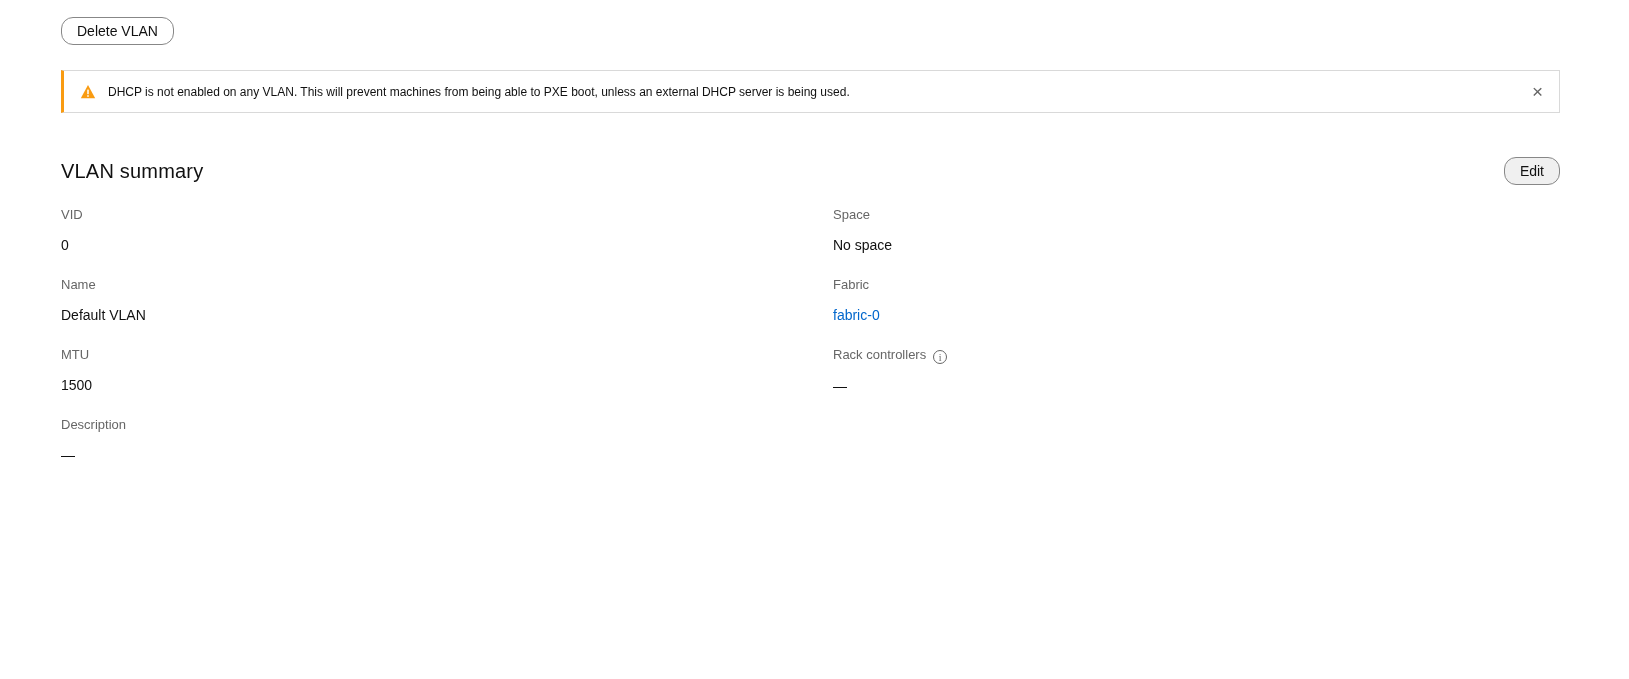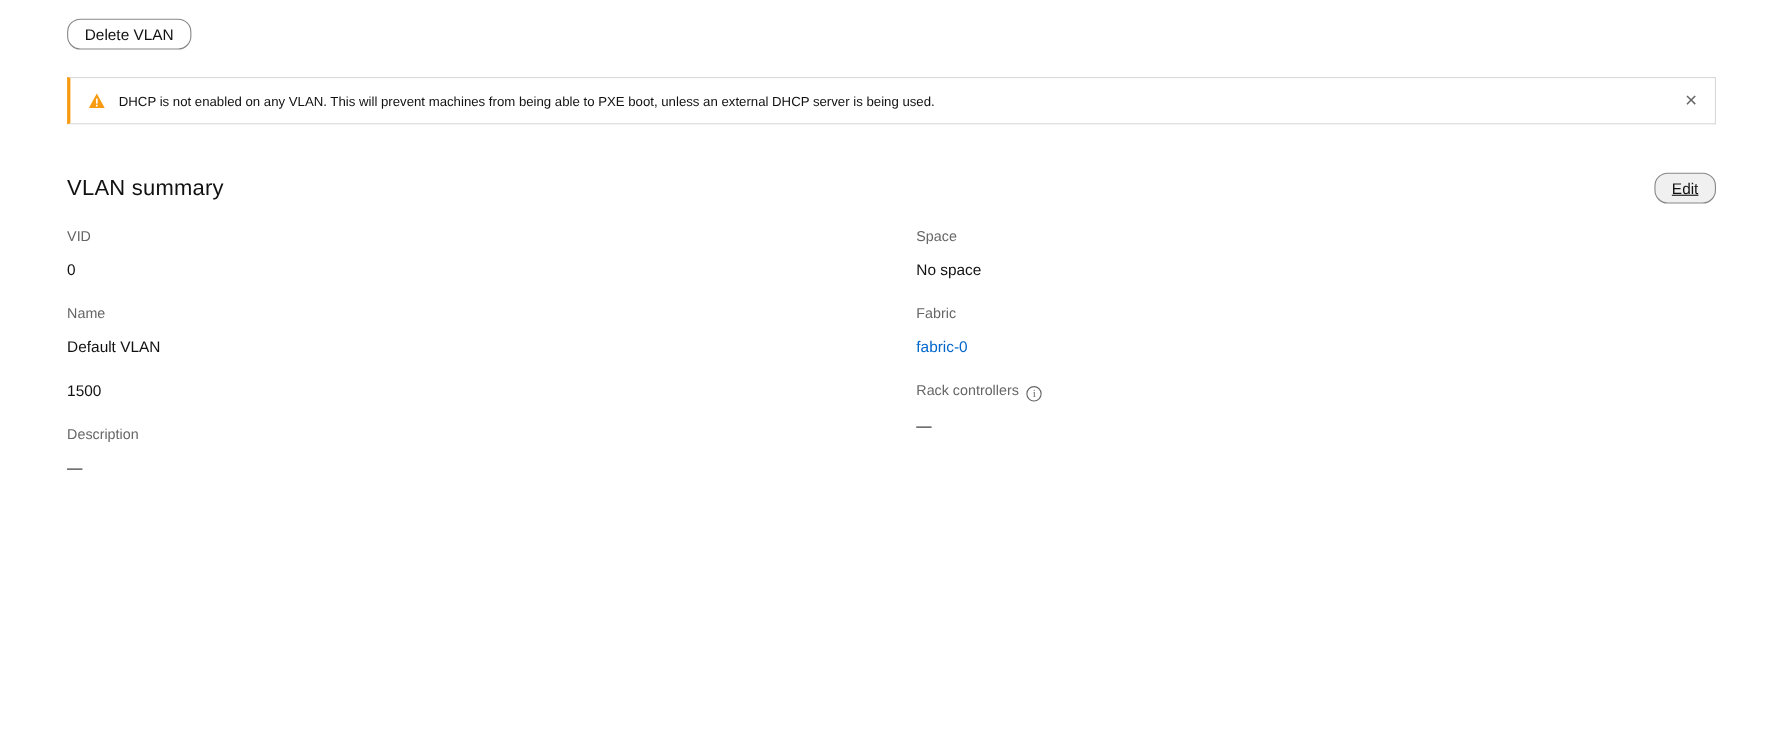--- a/index.html
+++ b/index.html
@@ -19,21 +19,21 @@
     background: #ffffff;
     border: 1px solid #878787;
     color: #111111;
     font-family: inherit;
     font-size: 14px;
     line-height: 18px;
     padding: 4px 15px;
     cursor: pointer;
     border-radius: 12px;
   }
-  .btn--muted { background: #f0f0f0; text-decoration: underline; }
+  .btn--muted { background: #f0f0f0; }
 
   .toolbar { padding-top: 17px; }
 
   
   .notification {
     margin-top: 25px;
     height: 43px;
     display: flex;
     align-items: center;
     border: 1px solid #d9d9d9;
@@ -124,20 +124,21 @@
       <div>
         <div class="field">
           <div class="field__label">VID</div>
           <div class="field__value">0</div>
         </div>
         <div class="field">
           <div class="field__label">Name</div>
           <div class="field__value">Default VLAN</div>
         </div>
         <div class="field">
+          <div class="field__label">MTU</div>
           <div class="field__value">1500</div>
         </div>
         <div class="field">
           <div class="field__label">Description</div>
           <div class="field__value">—</div>
         </div>
       </div>
 
       <div>
         <div class="field">

